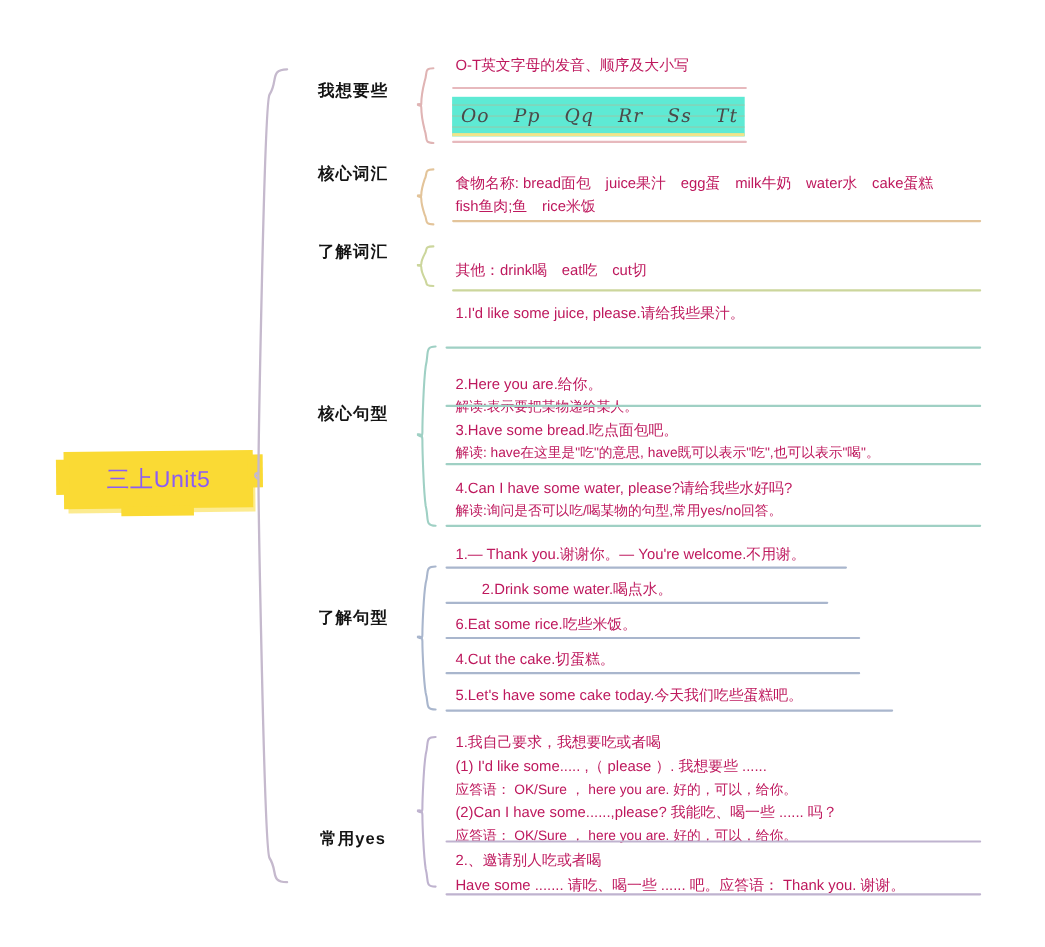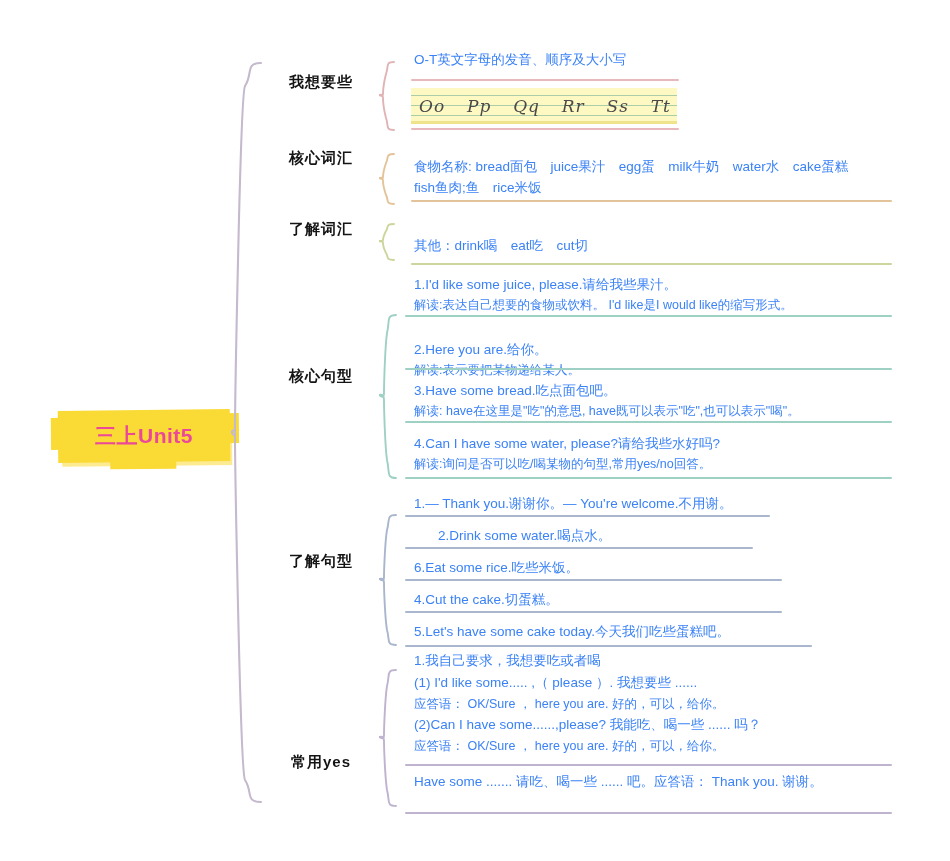--- a/index.html
+++ b/index.html
@@ -51,24 +51,24 @@
     width: 66px; height: 9px;
     background: #fada34;
   }
   #root-label {
     position: absolute;
     inset: 0;
     display: flex;
     align-items: center;
     justify-content: center;
     font-size: 21px;
-    font-weight: bold;
+    font-weight: normal;
     letter-spacing: 0.5px;
     z-index: 3;
-    color: #ec4899;
+    color: #8b5cf6;
   }
 
   
   #main-brace {
     position: absolute;
     left: 231px;
     top: 60px;
     width: 34px;
     height: 745px;
     pointer-events: none;
@@ -110,39 +110,39 @@
     bottom: -6px; height: 6px;
     z-index: -2;
     opacity: 0.55;
   }
 
   
   .content-block {
     position: absolute;
     font-size: 13.5px;
     line-height: 1.55;
-    color: #3b82f6;
+    color: #be185d;
   }
   .content-block .ln { white-space: nowrap; }
   .content-block .sub { font-size: 12.5px; }
 
   .rule {
     position: absolute;
     height: 2px;
     border-radius: 2px;
   }
 
   
   #alphabet-strip {
     position: absolute;
     left: 411px;
     top: 88px;
     width: 266px;
     height: 36px;
-    background: #fef9c3;
+    background: #5eead4;
     overflow: hidden;
   }
   #alphabet-strip .guide {
     position: absolute;
     left: 0; right: 0;
     height: 1px;
     background: #9dc5a6;
     opacity: .85;
   }
   #alphabet-strip .g1 { top: 7px; }
@@ -250,21 +250,20 @@
   <div class="tape-shadow" style="background:#a2cfc3;"></div>
   <span>核心句型</span>
 </div>
 
 <svg style="position:absolute; left:378px; top:313px; width:20px; height:167px;" viewBox="0 0 20 167" preserveAspectRatio="none">
   <path d="M18 2 C 8 2, 12 8, 9 20 C 7 34, 6 72, 6 80 C 6 87, 2 82, 1 82 C 2 82, 6 80, 6 87 C 6 95, 7 133, 9 147 C 12 159, 8 165, 18 165" fill="none" stroke="#9fd0c4" stroke-width="1.9" stroke-linecap="round"></path>
 </svg>
 
 <div class="content-block" style="left:414px; top:275px; width:480px;">
   <div class="ln">1.I'd like some juice, please.请给我些果汁。</div>
-  <div class="ln sub">解读:表达自己想要的食物或饮料。 I'd like是I would like的缩写形式。</div>
 </div>
 <div class="rule" style="left:405px; top:315px; width:487px; background:#9fd0c4;"></div>
 
 <div class="content-block" style="left:414px; top:328px; width:480px;margin-top:12px;">
   <div class="ln">2.Here you are.给你。</div>
   <div class="ln sub">解读:表示要把某物递给某人。</div>
 </div>
 <div class="rule" style="left:405px; top:368px; width:487px; background:#9fd0c4;"></div>
 
 <div class="content-block" style="left:414px; top:381px; width:480px;">
@@ -317,25 +316,26 @@
 <div class="branch-label" style="left:277px; top:745px; width:88px;">
   <div class="tape-bg" style="background:#cdc2d8; transform:rotate(-0.7deg);"></div>
   <div class="tape-shadow" style="background:#c2b6cf;"></div>
   <span>常用yes</span>
 </div>
 
 <svg style="position:absolute; left:378px; top:668px; width:20px; height:140px;" viewBox="0 0 20 140" preserveAspectRatio="none">
   <path d="M18 2 C 8 2, 12 7, 9 18 C 7 31, 6 61, 6 67 C 6 73, 2 69, 1 69 C 2 69, 6 67, 6 73 C 6 79, 7 109, 9 122 C 12 133, 8 138, 18 138" fill="none" stroke="#bfb3cf" stroke-width="1.9" stroke-linecap="round"></path>
 </svg>
 
-<div class="content-block" style="left:414px; top:650px; width:480px; line-height:1.62;">
+<div class="content-block" style="left:414px; top:664px; width:480px; line-height:1.62;">
   <div class="ln">1.我自己要求，我想要吃或者喝</div>
   <div class="ln">(1) I'd like some..... ,（ please ）. 我想要些 ......</div>
   <div class="ln sub">应答语： OK/Sure ， here you are. 好的，可以，给你。</div>
   <div class="ln">(2)Can I have some......,please? 我能吃、喝一些 ...... 吗？</div>
   <div class="ln sub">应答语： OK/Sure ， here you are. 好的，可以，给你。</div>
 </div>
 <div class="rule" style="left:405px; top:764px; width:487px; background:#bfb3cf;"></div>
 
 <div class="content-block" style="left:414px; top:771px; width:480px; line-height:1.7;">
+  <div class="ln">2.、邀请别人吃或者喝</div>
   <div class="ln"> Have some ....... 请吃、喝一些 ...... 吧。应答语： Thank you. 谢谢。</div>
 </div>
 <div class="rule" style="left:405px; top:812px; width:487px; background:#bfb3cf;"></div>
 
 </body></html>

